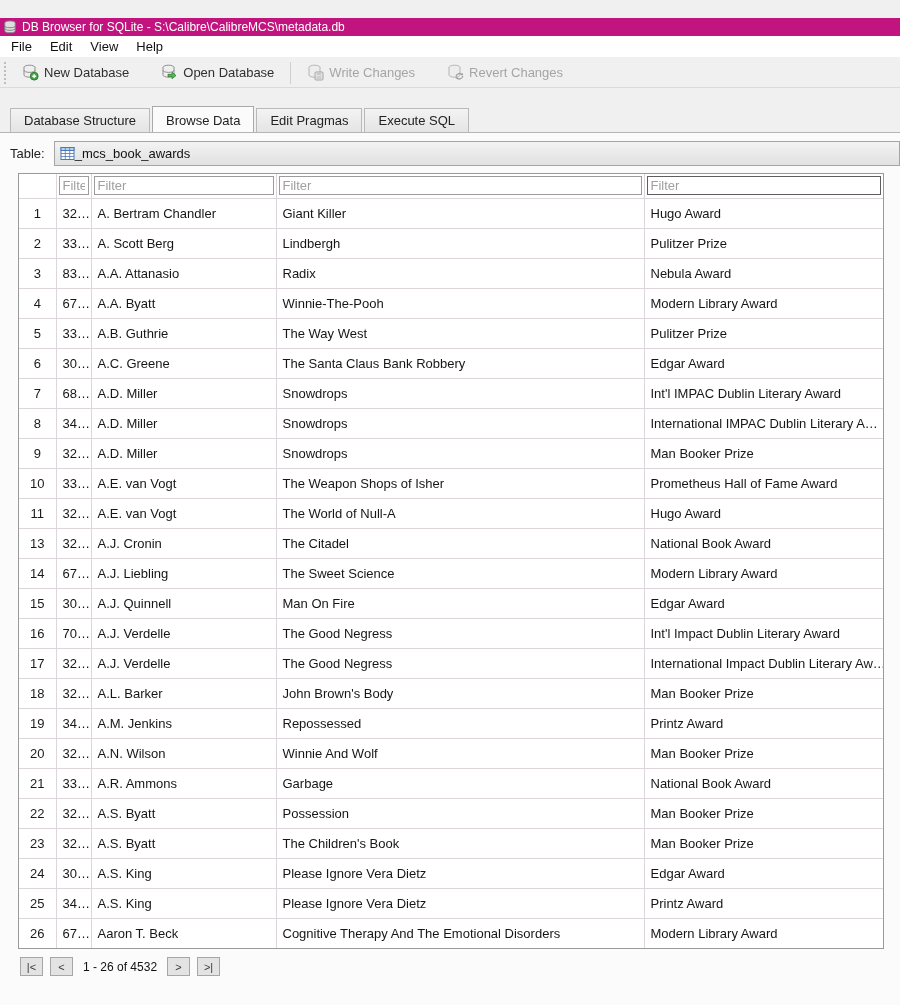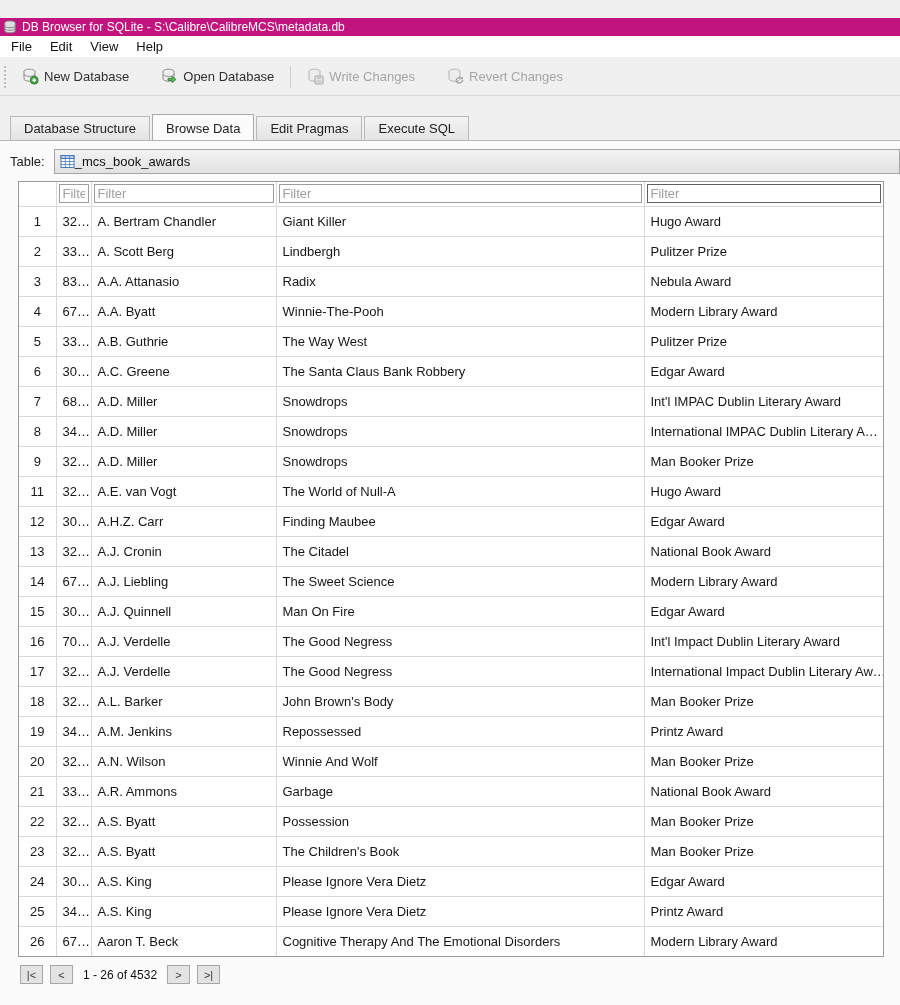--- a/index.html
+++ b/index.html
@@ -8,21 +8,21 @@
 
   
   .titlebar { height:18px; background:#c2147e; display:flex; align-items:center; padding-left:3px; gap:5px;margin-top:18px; }
   .titlebar .apptitle { color:#ffffff; font-size:12px; line-height:18px; white-space:nowrap; }
 
   
   .menubar { height:22px; background:#ffffff; display:flex; align-items:center; padding-left:2px; border-bottom:1px solid #f0f0f0; }
   .menu-item { padding:3px 9px; font-size:13px; color:#111; cursor:default; }
 
   
-  .toolbar { height:38px; background:#f0f0f0; border-bottom:1px solid #dadada; display:flex; align-items:center; padding-left:2px; }
+  .toolbar { height:30px; background:#f0f0f0; border-bottom:1px solid #dadada; display:flex; align-items:center; padding-left:2px; }
   .grip { width:4px; height:22px; border-left:2px dotted #bdbdbd; margin:0 5px 0 2px; }
   .tbtn { display:flex; align-items:center; gap:5px; padding:3px 9px; font-size:13px; color:#2f2f2f; border-radius:2px; }
   .tbtn.disabled { color:#a5a5a5; }
   .tsep { width:1px; height:22px; background:#cfcfcf; margin:0 7px; }
 
   
   .tabstrip { display:flex; align-items:flex-end; padding-left:10px; margin-top:20px; height:24px; }
   .tab { padding:4px 13px 4px 13px; font-size:13px; background:linear-gradient(#f3f3f3,#e4e4e4); border:1px solid #b9b9b9; border-bottom:none; margin-right:2px; color:#222; position:relative; }
   .tab.active { background:#fbfbfb; padding-top:6px; z-index:3; border-color:#a9a9a9; }
 
@@ -235,32 +235,32 @@
             <td>International IMPAC Dublin Literary A…</td>
           </tr>
           <tr>
             <td class="rownum">9</td>
             <td>32…</td>
             <td>A.D. Miller</td>
             <td>Snowdrops</td>
             <td>Man Booker Prize</td>
           </tr>
           <tr>
+            <td class="rownum">10</td>
+            <td>33…</td>
+            <td>A.E. van Vogt</td>
+            <td>The Weapon Shops of Isher</td>
+            <td>Prometheus Hall of Fame Award</td>
+          </tr>
+          <tr>
             <td class="rownum">11</td>
             <td>32…</td>
             <td>A.E. van Vogt</td>
             <td>The World of Null-A</td>
             <td>Hugo Award</td>
-          </tr>
-          <tr>
-            <td class="rownum">12</td>
-            <td>30…</td>
-            <td>A.H.Z. Carr</td>
-            <td>Finding Maubee</td>
-            <td>Edgar Award</td>
           </tr>
           <tr>
             <td class="rownum">13</td>
             <td>32…</td>
             <td>A.J. Cronin</td>
             <td>The Citadel</td>
             <td>National Book Award</td>
           </tr>
           <tr>
             <td class="rownum">14</td>

